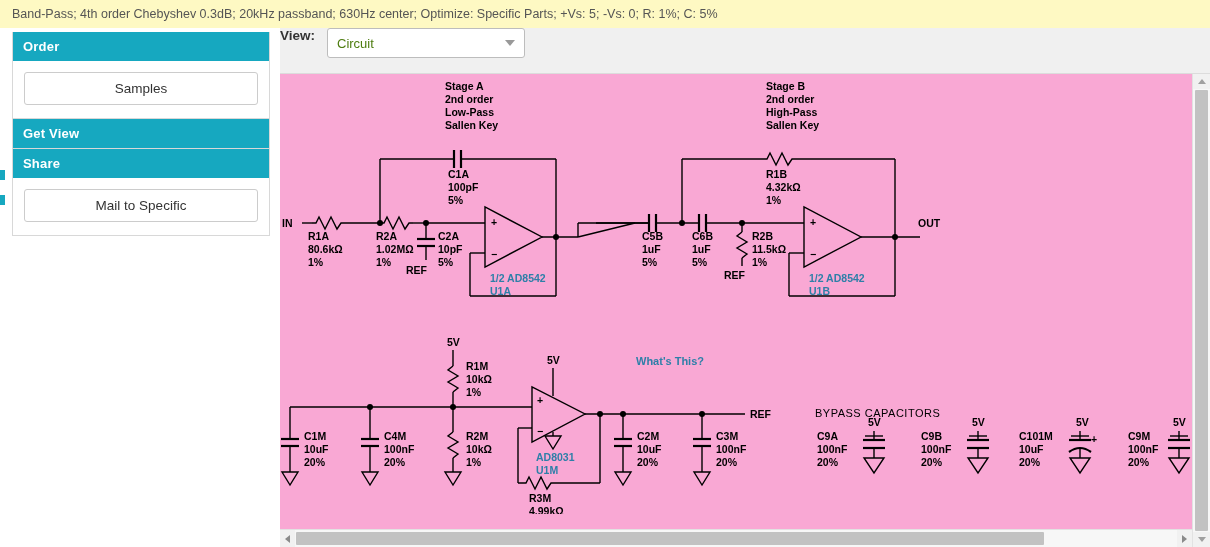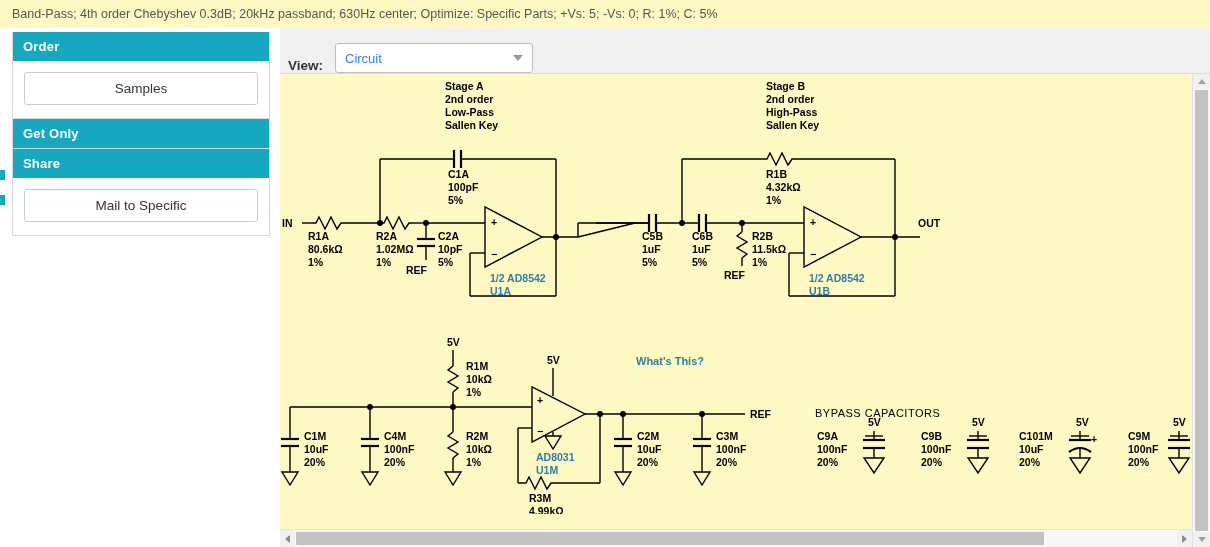--- a/index.html
+++ b/index.html
@@ -29,34 +29,34 @@
     font-family:"Liberation Sans",sans-serif;
   }
   
   #left-sliver{position:absolute;left:0;top:170px;width:5px;height:10px;background:#16a8c0;}
   #left-sliver2{position:absolute;left:0;top:195px;width:5px;height:10px;background:#16a8c0;}
   
   #main{flex:1 1 auto;margin-left:10px;margin-right:0;height:519px;
         display:flex;flex-direction:column;min-width:0;}
   #toolbar{
     background:#f0f0f0;border-bottom:1px solid #dcdcdc;
-    height:45px;display:flex;align-items:flex-end;padding-left:8px;gap:12px;flex:0 0 auto;
+    height:45px;display:flex;align-items:flex-start;padding-left:0;gap:12px;flex:0 0 auto;
   }
   #view-label{font-size:13.5px;font-weight:bold;color:#333;}
   #view-select{
     width:198px;height:30px;background:#fff;border:1px solid #bdbdbd;border-radius:3px;
     display:flex;align-items:center;justify-content:space-between;
-    padding:0 9px;font-size:13px;color:#3b82f6;cursor:pointer;box-sizing:border-box;
+    padding:0 9px;font-size:13px;color:#4d7c0f;cursor:pointer;box-sizing:border-box;
   }
   .caret{width:0;height:0;border-left:5px solid transparent;border-right:5px solid transparent;
          border-top:6px solid #999;}
   
   #canvas-wrap{flex:1 1 auto;display:flex;min-height:0;}
   #canvas-col{flex:1 1 auto;display:flex;flex-direction:column;min-width:0;}
-  #canvas{position:relative;flex:1 1 auto;background:#fef9c3;overflow:hidden;text-align:center;}
+  #canvas{position:relative;flex:1 1 auto;background:#f9a8d4;overflow:hidden;text-align:center;}
   #canvas svg{position:absolute;left:0;top:0;}
   
   #vscroll{width:17px;background:#f7f7f7;border-left:1px solid #e2e2e2;
            display:flex;flex-direction:column;flex:0 0 auto;}
   .sb-btn{height:15px;background:#f1f1f1;display:flex;align-items:center;justify-content:center;cursor:pointer;}
   .sb-track{flex:1 1 auto;background:#f7f7f7;position:relative;padding:1px 2px;}
   .sb-thumb{background:#c2c2c2;border-radius:1px;width:100%;height:100%;cursor:pointer;}
   #hscroll{height:17px;background:#f7f7f7;border-top:1px solid #e2e2e2;display:flex;flex:0 0 auto;}
   .sb-btn-h{width:15px;background:#f1f1f1;display:flex;align-items:center;justify-content:center;cursor:pointer;}
   .tri-up{width:0;height:0;border-left:4px solid transparent;border-right:4px solid transparent;border-bottom:5px solid #a0a0a0;}
@@ -86,21 +86,21 @@
   <div id="sidebar">
 
     <div class="panel">
       <div class="panel-head">Order</div>
       <div class="panel-body">
         <button class="side-btn">Samples</button>
       </div>
     </div>
 
     <div class="panel">
-      <div class="panel-head">Get Only</div>
+      <div class="panel-head">Get View</div>
     </div>
 
     <div class="panel">
       <div class="panel-head">Share</div>
       <div class="panel-body">
         <button class="side-btn">Mail to Specific</button>
       </div>
     </div>
 
   </div>

